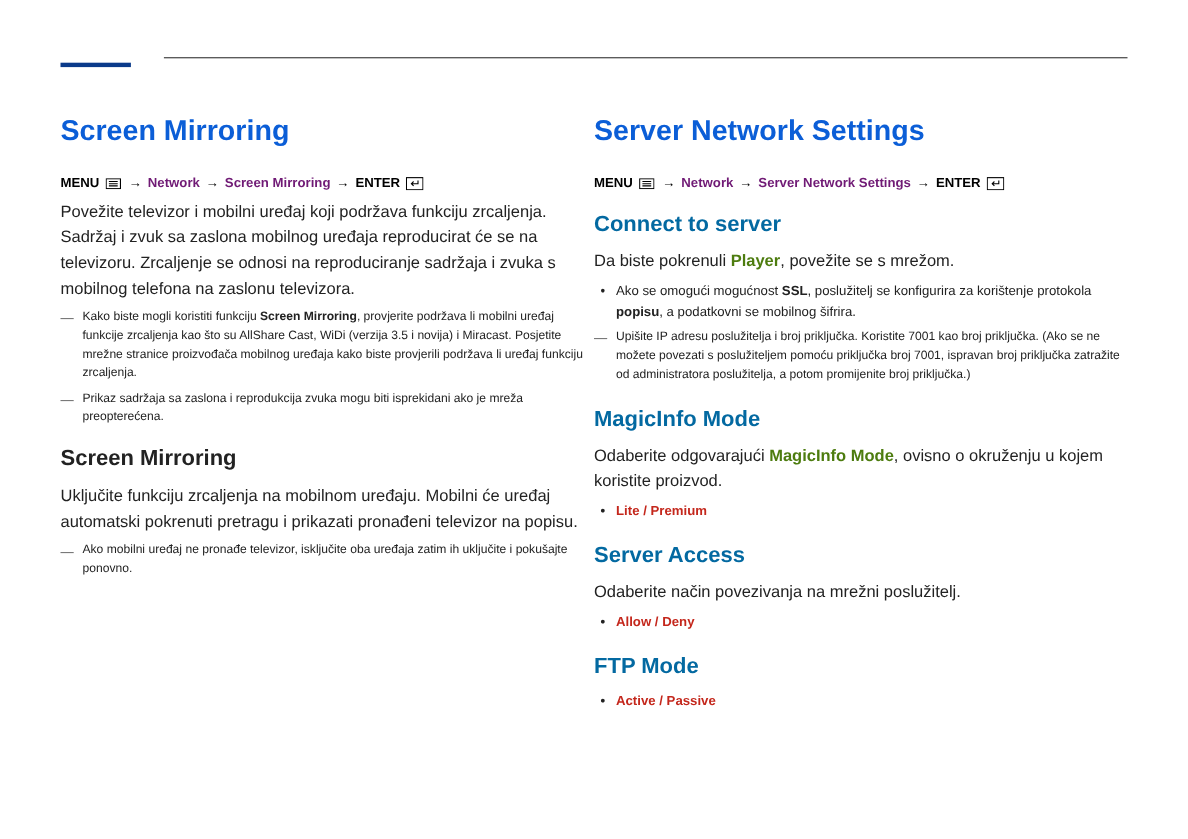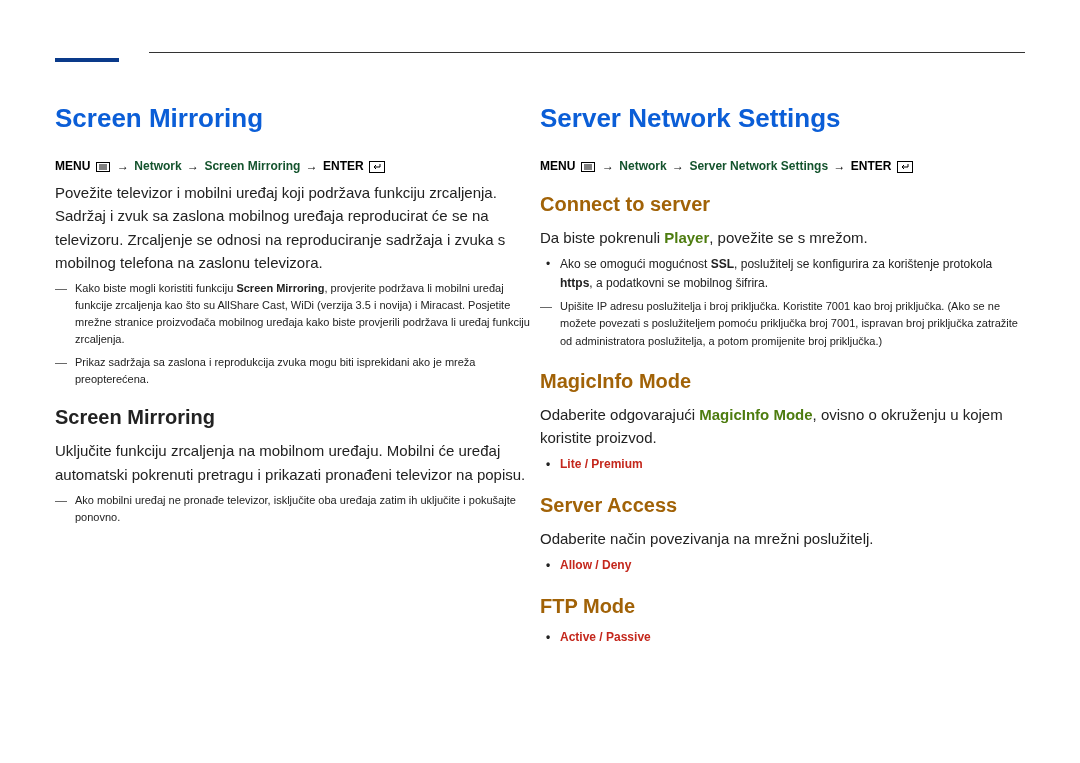--- a/index.html
+++ b/index.html
@@ -43,40 +43,40 @@
       flex: 1;
       min-width: 0;
     }
     h1.main {
       color: #0b5ed7;
       font-size: 26px;
       font-weight: bold;
       margin-bottom: 25px;
     }
     h2.sub {
-      color: #a16207;
+      color: #0369a1;
       font-size: 20px;
       font-weight: bold;
       margin-top: 20px;
       margin-bottom: 10px;
     }
     h1.sub2 {
       color: #222;
       font-size: 20px;
       font-weight: bold;
       margin-top: 18px;
       margin-bottom: 10px;
     }
     .menu-path {
       font-size: 12px;
       margin-bottom: 8px;
       font-weight: bold;
     }
     .menu-path .accent {
-      color: #14532d;
+      color: #701a75;
       font-weight: bold;
     }
     .menu-path .arrow {
       font-weight: normal;
       margin: 0 2px;
     }
     .icon-box {
       display: inline-flex;
       vertical-align: middle;
       margin-left: 2px;
@@ -219,21 +219,21 @@
             </svg>
           </span>
       </p>
 
       <h2 class="sub">Connect to server</h2>
       <p class="body">
         <span>Da biste pokrenuli </span><span class="inline-accent">Player</span><span>, povežite se s mrežom.</span>
       </p>
       <ul class="dot-list">
         <li>
-          <span>Ako se omogući mogućnost </span><span class="bold">SSL</span><span>, poslužitelj se konfigurira za korištenje protokola </span><span class="bold">https</span><span>, a podatkovni se mobilnog šifrira.</span>
+          <span>Ako se omogući mogućnost </span><span class="bold">SSL</span><span>, poslužitelj se konfigurira za korištenje protokola </span><span class="bold">popisu</span><span>, a podatkovni se mobilnog šifrira.</span>
         </li>
       </ul>
       <ul class="dash-list">
         <li>Upišite IP adresu poslužitelja i broj priključka. Koristite 7001 kao broj priključka. (Ako se ne možete povezati s poslužiteljem pomoću priključka broj 7001, ispravan broj priključka zatražite od administratora poslužitelja, a potom promijenite broj priključka.)</li>
       </ul>
 
       <h2 class="sub">MagicInfo Mode</h2>
       <p class="body">
         <span>Odaberite odgovarajući </span><span class="inline-accent">MagicInfo Mode</span><span>, ovisno o okruženju u kojem koristite proizvod.</span>
       </p>

